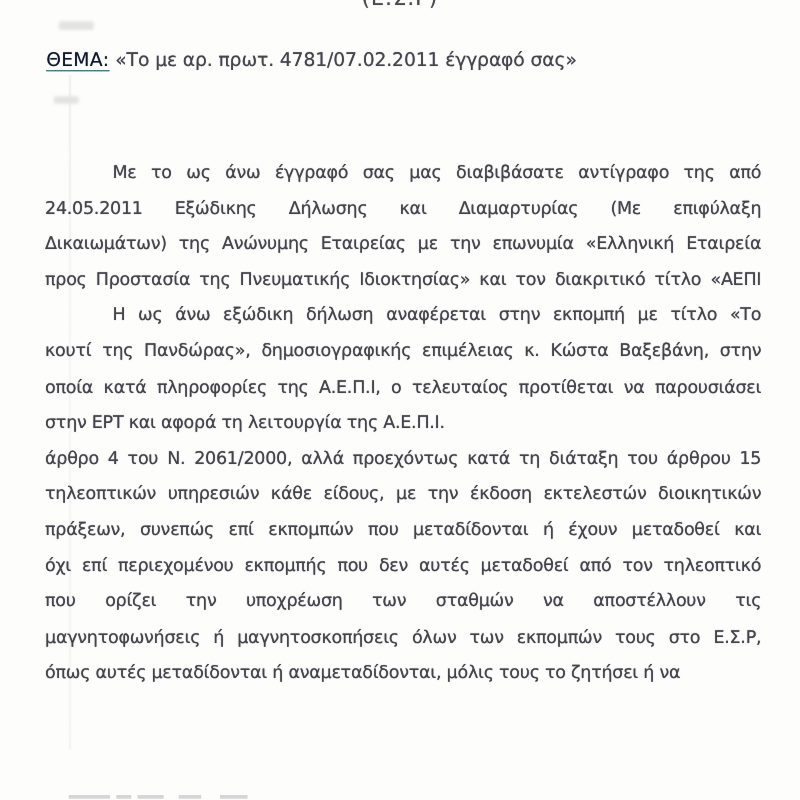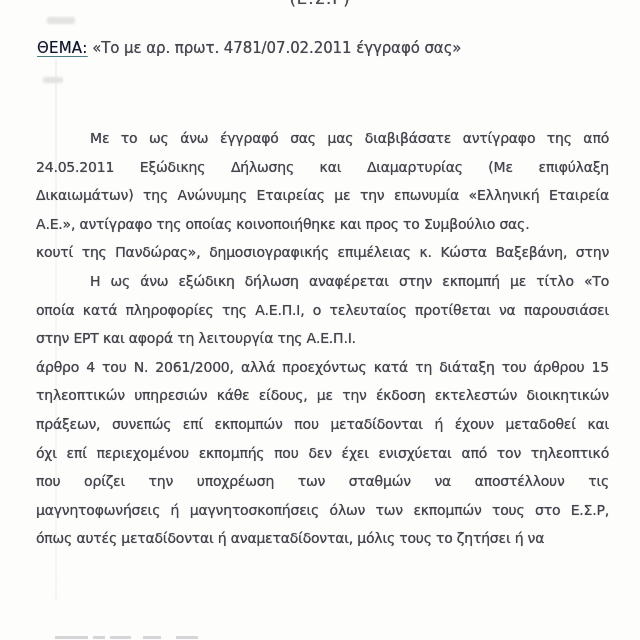--- a/index.html
+++ b/index.html
@@ -83,31 +83,31 @@
 
   <div class="top-partial">(Ε.Σ.Ρ)</div>
 
   <div class="subject"><span class="label">ΘΕΜΑ:</span><span>&nbsp;</span><span>«Το με αρ. πρωτ. 4781/07.02.2011 έγγραφό σας»</span></div>
 
   <div class="doc-text">
 
     <div class="line indent">Με το ως άνω έγγραφό σας μας διαβιβάσατε αντίγραφο της από</div>
     <div class="line">24.05.2011 Εξώδικης Δήλωσης και Διαμαρτυρίας (Με επιφύλαξη</div>
     <div class="line">Δικαιωμάτων) της Ανώνυμης Εταιρείας με την επωνυμία «Ελληνική Εταιρεία</div>
-    <div class="line end">Α.Ε.», αντίγραφο της οποίας κοινοποιήθηκε και προς το Συμβούλιο σας.</div>
+    <div class="line">προς Προστασία της Πνευματικής Ιδιοκτησίας» και τον διακριτικό τίτλο «ΑΕΠΙ</div>
 
+    <div class="line indent">Η ως άνω εξώδικη δήλωση αναφέρεται στην εκπομπή με τίτλο «Το</div>
     <div class="line">κουτί της Πανδώρας», δημοσιογραφικής επιμέλειας κ. Κώστα Βαξεβάνη, στην</div>
-    <div class="line indent">Η ως άνω εξώδικη δήλωση αναφέρεται στην εκπομπή με τίτλο «Το</div>
     <div class="line">οποία κατά πληροφορίες της Α.Ε.Π.Ι, ο τελευταίος προτίθεται να παρουσιάσει</div>
     <div class="line end">στην ΕΡΤ και αφορά τη λειτουργία της Α.Ε.Π.Ι.</div>
 
     <div class="line">άρθρο 4 του Ν. 2061/2000, αλλά προεχόντως κατά τη διάταξη του άρθρου 15</div>
     <div class="line">τηλεοπτικών υπηρεσιών κάθε είδους, με την έκδοση εκτελεστών διοικητικών</div>
     <div class="line">πράξεων, συνεπώς επί εκπομπών που μεταδίδονται ή έχουν μεταδοθεί και</div>
-    <div class="line">όχι επί περιεχομένου εκπομπής που δεν έχει ενισχύεται από τον τηλεοπτικό</div>
+    <div class="line">όχι επί περιεχομένου εκπομπής που δεν αυτές μεταδοθεί από τον τηλεοπτικό</div>
     <div class="line">που ορίζει την υποχρέωση των σταθμών να αποστέλλουν τις</div>
     <div class="line">μαγνητοφωνήσεις ή μαγνητοσκοπήσεις όλων των εκπομπών τους στο Ε.Σ.Ρ,</div>
     <div class="line end">όπως αυτές μεταδίδονται ή αναμεταδίδονται, μόλις  τους το ζητήσει ή να</div>
   </div>
 
   <div class="cutoff c1"></div>
   <div class="cutoff c2"></div>
   <div class="cutoff c3"></div>
   <div class="cutoff c4"></div>
   <div class="cutoff c5"></div>

